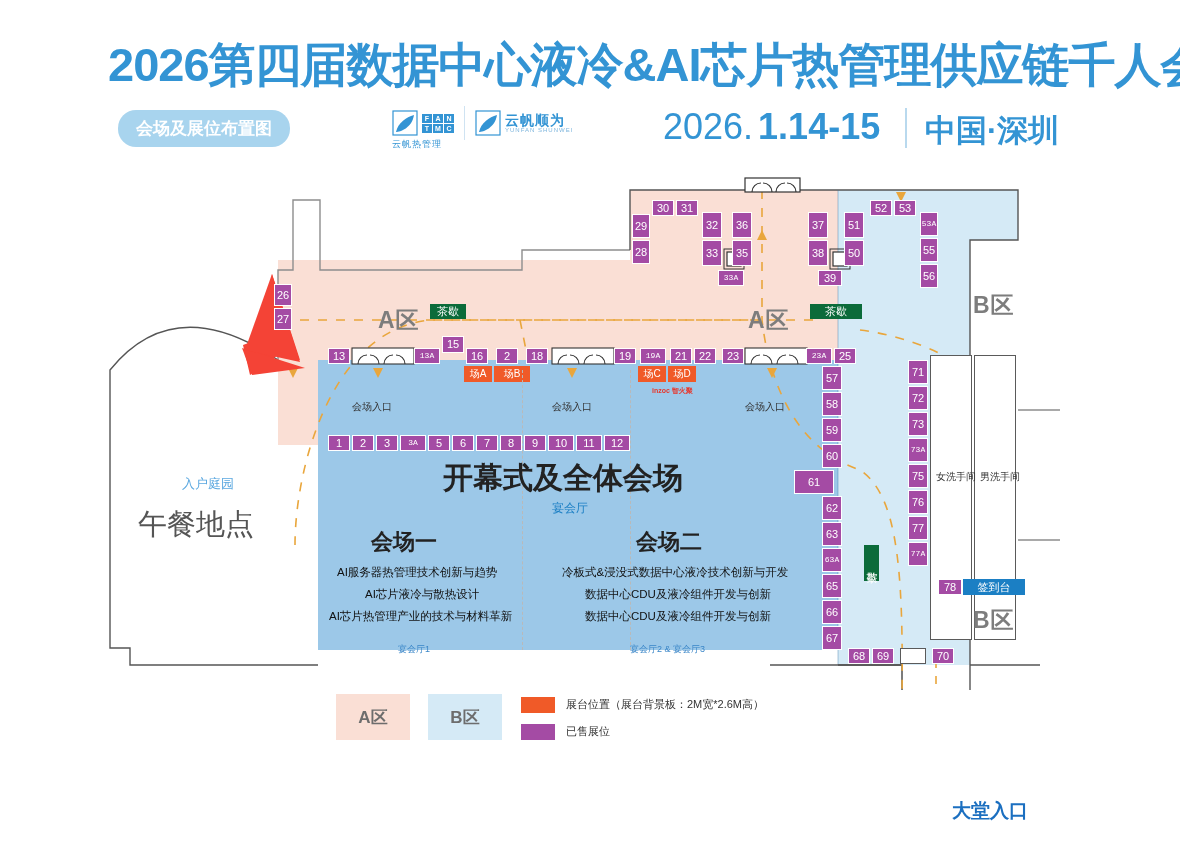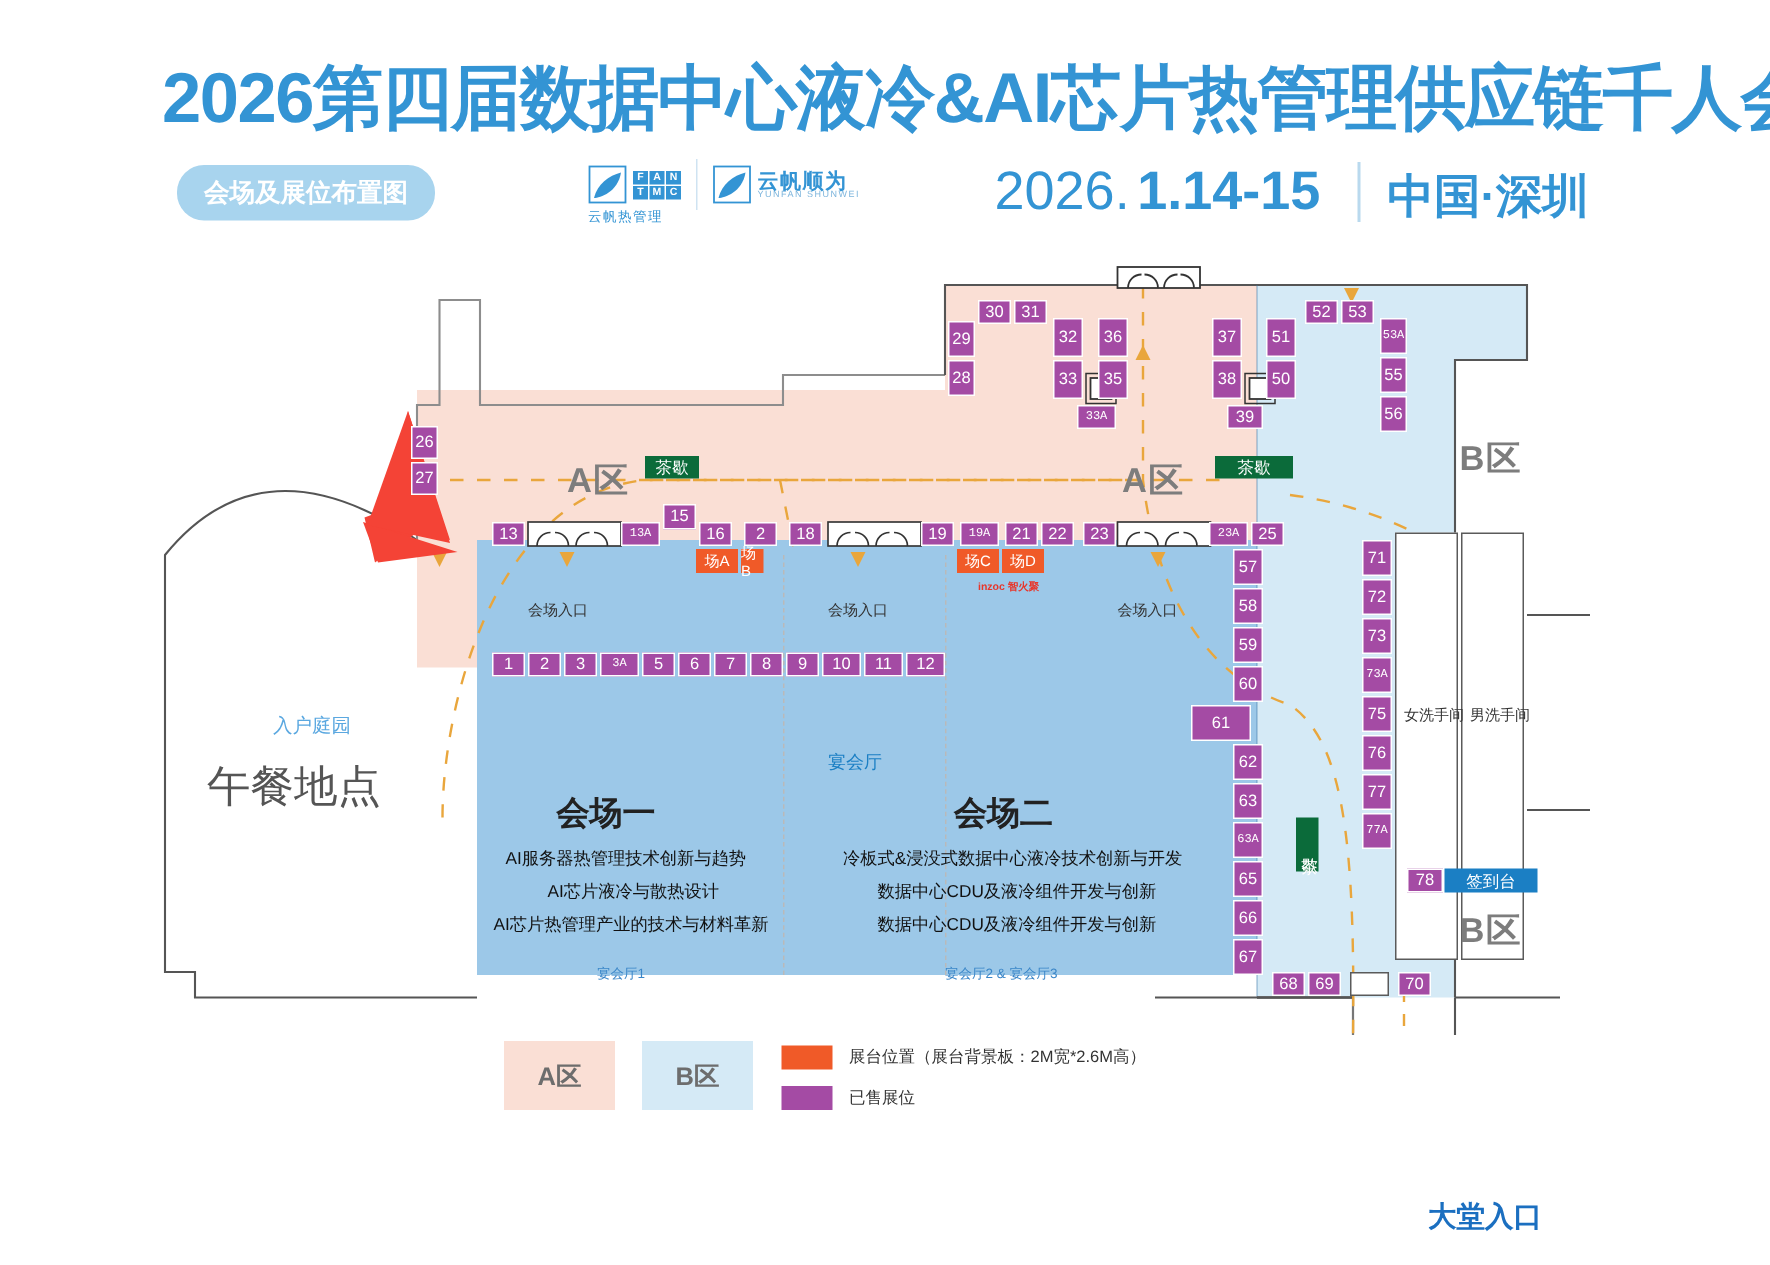--- a/index.html
+++ b/index.html
@@ -255,21 +255,21 @@
     <div class="booth" style="left:526px;top:178px;width:22px;height:16px;">18</div>
     <div class="booth" style="left:614px;top:178px;width:22px;height:16px;">19</div>
     <div class="booth sm" style="left:640px;top:178px;width:26px;height:16px;">19A</div>
     <div class="booth" style="left:670px;top:178px;width:22px;height:16px;">21</div>
     <div class="booth" style="left:694px;top:178px;width:22px;height:16px;">22</div>
     <div class="booth" style="left:722px;top:178px;width:22px;height:16px;">23</div>
     <div class="booth sm" style="left:806px;top:178px;width:26px;height:16px;">23A</div>
     <div class="booth" style="left:834px;top:178px;width:22px;height:16px;">25</div>
 
     <div class="stage" style="left:464px;top:196px;width:28px;height:16px;">场A</div>
-    <div class="stage" style="left:494px;top:196px;width:15px;height:16px;">场B</div>
+    <div class="stage" style="left:494px;top:196px;width:36px;height:16px;">场B</div>
     <div class="stage" style="left:638px;top:196px;width:28px;height:16px;">场C</div>
     <div class="stage" style="left:668px;top:196px;width:28px;height:16px;">场D</div>
     <div class="inzoc" style="left:652px;top:216px;">inzoc 智火聚</div>
 
     <div class="booth" style="left:822px;top:196px;width:20px;height:24px;">57</div>
     <div class="booth" style="left:822px;top:222px;width:20px;height:24px;">58</div>
     <div class="booth" style="left:822px;top:248px;width:20px;height:24px;">59</div>
     <div class="booth" style="left:822px;top:274px;width:20px;height:24px;">60</div>
     <div class="booth" style="left:794px;top:300px;width:40px;height:24px;">61</div>
     <div class="booth" style="left:822px;top:326px;width:20px;height:24px;">62</div>
@@ -296,20 +296,21 @@
     <div class="white-room" style="left:900px;top:478px;width:26px;height:16px;"></div>
     <div class="booth" style="left:932px;top:478px;width:22px;height:16px;">70</div>
 
     <div class="entry" style="left:352px;top:230px;">会场入口</div>
     <div class="entry" style="left:552px;top:230px;">会场入口</div>
     <div class="entry" style="left:745px;top:230px;">会场入口</div>
 
     <div class="dash-v" style="left:522px;top:200px;height:280px;"></div>
     <div class="dash-v" style="left:630px;top:200px;height:280px;"></div>
 
+    <div class="hall-title" style="left:443px;top:288px;">开幕式及全体会场</div>
     <div class="hall-sub" style="left:552px;top:330px;">宴会厅</div>
 
     <div class="hall-h2" style="left:371px;top:357px;">会场一</div>
     <div class="hall-li" style="left:337px;top:395px;">AI服务器热管理技术创新与趋势</div>
     <div class="hall-li" style="left:365px;top:417px;">AI芯片液冷与散热设计</div>
     <div class="hall-li" style="left:329px;top:439px;">AI芯片热管理产业的技术与材料革新</div>
     <div class="hall-foot" style="left:398px;top:473px;">宴会厅1</div>
 
     <div class="hall-h2" style="left:636px;top:357px;">会场二</div>
     <div class="hall-li" style="left:562px;top:395px;">冷板式&amp;浸没式数据中心液冷技术创新与开发</div>

